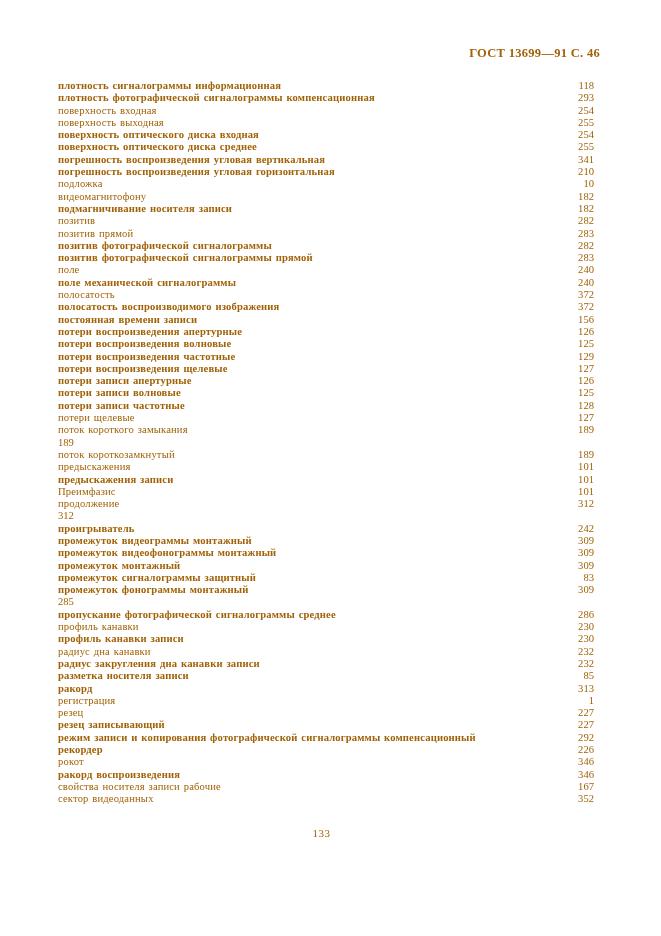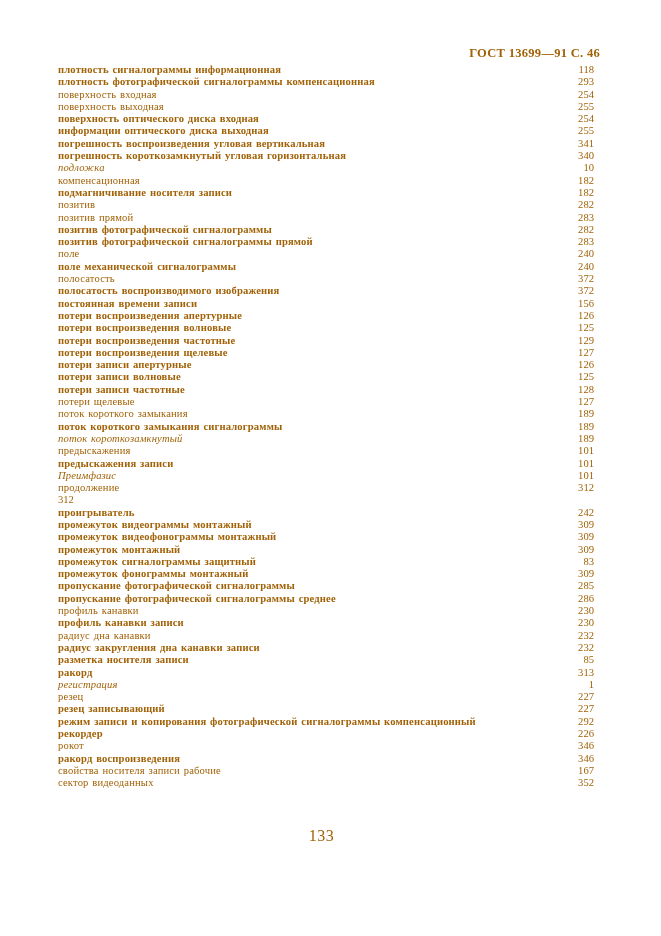--- a/index.html
+++ b/index.html
@@ -23,50 +23,50 @@
       left: 0;
       right: 61px;
       text-align: right;
       font-size: 12.5px;
       font-weight: 700;
       letter-spacing: 0.3px;
       white-space: nowrap;
     }
     .index-list {
       position: absolute;
-      top: 64px;
+      top: 80px;
       left: 58px;
       width: 536px; 
     }
     .row {
       display: flex;
       justify-content: space-between;
       align-items: baseline;
       height: 12.3px;
       line-height: 12.3px;
       font-size: 10.6px;
       white-space: nowrap;
     }
     .row .term {
       word-spacing: 1px;
       letter-spacing: 0.15px;
     }
     .row.bold .term { font-weight: 700; }
-    .row.italic .term { font-style: italic; }
+    .row.italic .term { }
     .row .page-num {
       font-weight: 400;
       font-style: normal;
     }
     .page-footer {
       position: absolute;
       top: 827px;
       left: 58px;
       width: 527px;
       text-align: center;
-      font-size: 16px;
+      font-size: 11px;
       letter-spacing: 0.5px;
     }
   </style>
 </head>
 <body>
 
 <div class="page">
 
   <div class="page-header">ГОСТ 13699—91 С. 46</div>
 
@@ -90,41 +90,41 @@
       <span class="term">поверхность выходная</span>
       <span class="page-num">255</span>
     </div>
 
     <div class="row bold">
       <span class="term">поверхность оптического диска входная</span>
       <span class="page-num">254</span>
     </div>
 
     <div class="row bold">
-      <span class="term">информации оптического диска выходная</span>
+      <span class="term">поверхность оптического диска среднее</span>
       <span class="page-num">255</span>
     </div>
 
     <div class="row bold">
       <span class="term">погрешность воспроизведения угловая вертикальная</span>
       <span class="page-num">341</span>
     </div>
 
     <div class="row bold">
-      <span class="term">погрешность короткозамкнутый угловая горизонтальная</span>
-      <span class="page-num">340</span>
+      <span class="term">погрешность воспроизведения угловая горизонтальная</span>
+      <span class="page-num">210</span>
     </div>
 
     <div class="row italic">
       <span class="term">подложка</span>
       <span class="page-num">10</span>
     </div>
 
     <div class="row regular">
-      <span class="term">компенсационная</span>
+      <span class="term">видеомагнитофону</span>
       <span class="page-num">182</span>
     </div>
 
     <div class="row bold">
       <span class="term">подмагничивание носителя записи</span>
       <span class="page-num">182</span>
     </div>
 
     <div class="row regular">
       <span class="term">позитив</span>
@@ -210,21 +210,20 @@
       <span class="term">потери щелевые</span>
       <span class="page-num">127</span>
     </div>
 
     <div class="row regular">
       <span class="term">поток короткого замыкания</span>
       <span class="page-num">189</span>
     </div>
 
     <div class="row bold">
-      <span class="term">поток короткого замыкания сигналограммы</span>
       <span class="page-num">189</span>
     </div>
 
     <div class="row italic">
       <span class="term">поток короткозамкнутый</span>
       <span class="page-num">189</span>
     </div>
 
     <div class="row regular">
       <span class="term">предыскажения</span>
@@ -275,21 +274,20 @@
       <span class="term">промежуток сигналограммы защитный</span>
       <span class="page-num">83</span>
     </div>
 
     <div class="row bold">
       <span class="term">промежуток фонограммы монтажный</span>
       <span class="page-num">309</span>
     </div>
 
     <div class="row bold">
-      <span class="term">пропускание фотографической сигналограммы</span>
       <span class="page-num">285</span>
     </div>
 
     <div class="row bold">
       <span class="term">пропускание фотографической сигналограммы среднее</span>
       <span class="page-num">286</span>
     </div>
 
     <div class="row regular">
       <span class="term">профиль канавки</span>

